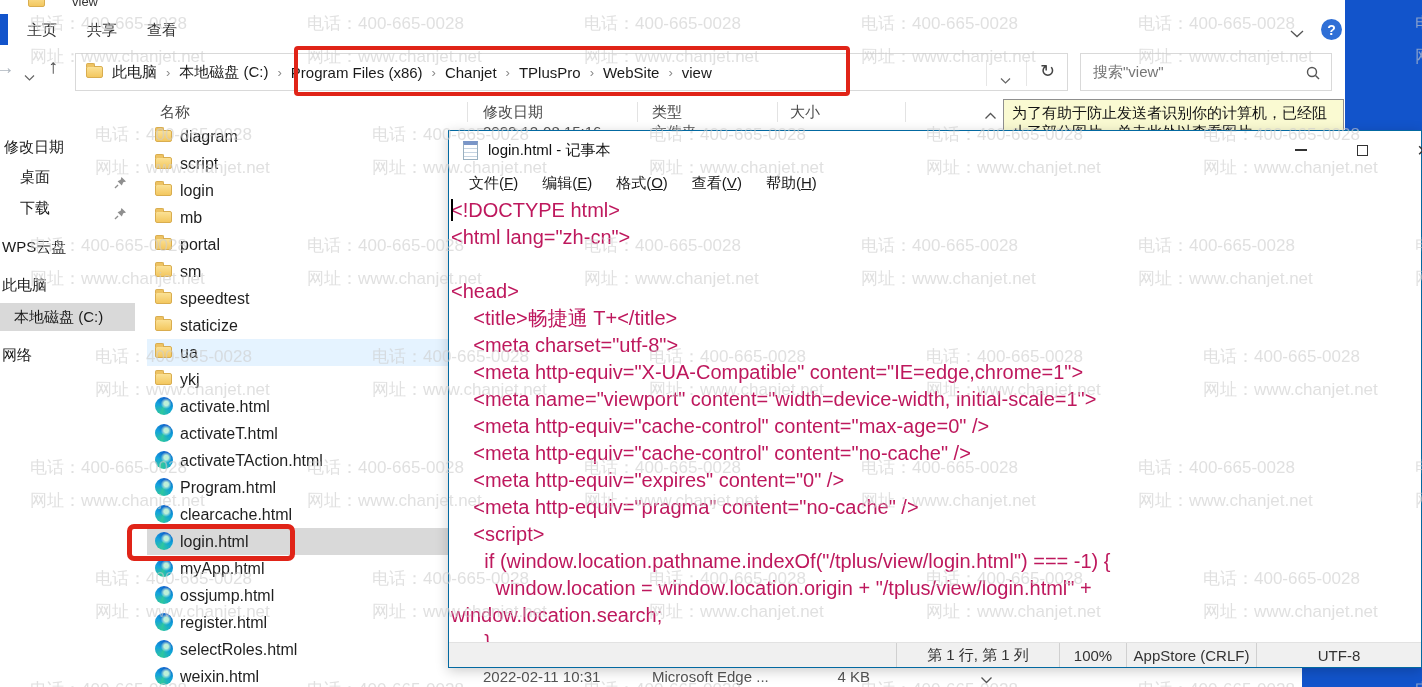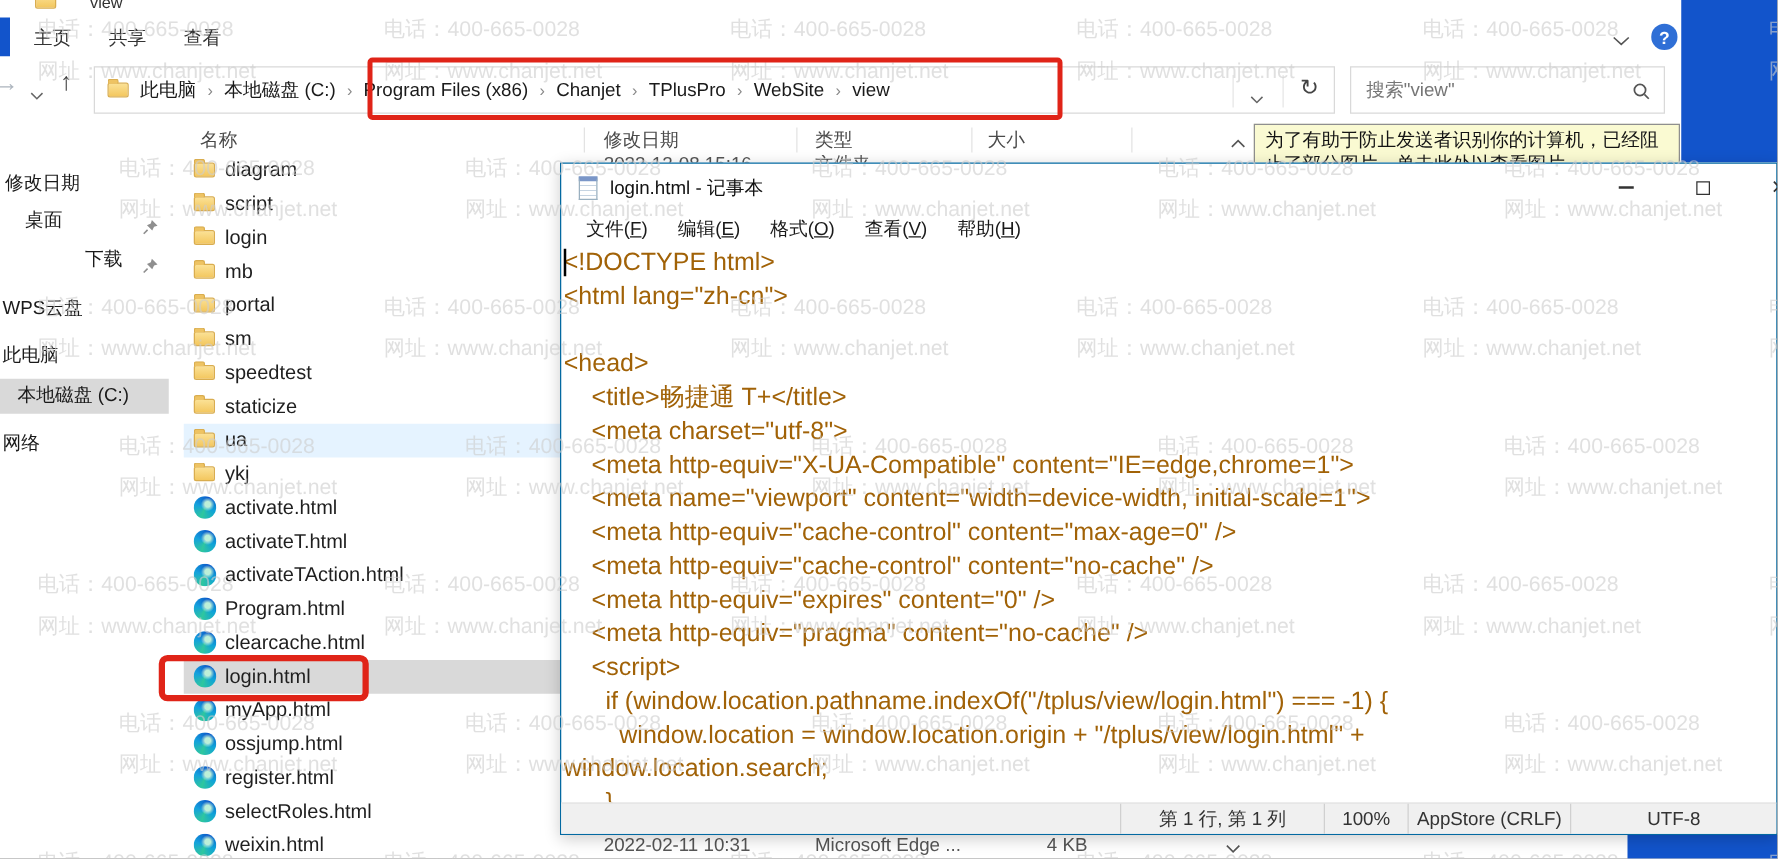--- a/index.html
+++ b/index.html
@@ -77,21 +77,21 @@
   .np-icon{width:15px;height:19px;margin-left:14px;background:#fff;border:1px solid #9ab0c0;border-top:4px solid #7a96c8;
            background-image:repeating-linear-gradient(180deg,transparent 0 3px,#c6d4e2 3px 4px)}
   .np-title-text{font-size:15px;color:#111;margin-left:10px;white-space:nowrap}
   .np-ctrl{position:absolute;top:0;width:46px;height:38px;display:flex;align-items:center;justify-content:center;cursor:pointer}
   .np-min{left:829px}.np-max{left:890px}.np-close{left:951px;font-size:20px;color:#333}
   .min-glyph{width:12px;height:2px;background:#333}
   .max-glyph{width:11px;height:11px;border:1.5px solid #333}
   #np-menus{position:absolute;left:8px;top:40px;display:flex;font-size:15px;color:#1a1a1a}
   .mitem{padding:3px 12px;cursor:pointer;white-space:nowrap}
   #np-code{position:absolute;left:2px;top:66px;width:970px;height:445px;overflow:hidden;font-size:20px;line-height:27px;
-           white-space:pre;color:#a16207}
+           white-space:pre;color:#be185d}
   .cline{height:27px}
   .np-caret{position:absolute;left:2px;top:68px;width:1.5px;height:22px;background:#000}
   .np-status{position:absolute;left:0;bottom:0;width:972px;height:25px;background:#f0f0f0;border-top:1px solid #e2e2e2;
              display:flex;font-size:15px;color:#333}
   .seg{border-left:1px solid #d0d0d0;display:flex;align-items:center;justify-content:center;white-space:nowrap}
   .seg.sp{flex:1;border-left:none}
 
   
   .redbox{position:absolute;border:4px solid #e02418;border-radius:4px;z-index:10;pointer-events:none}
   #rb1{left:294px;top:46px;width:556px;height:50px}
@@ -191,21 +191,21 @@
         <polyline points="1.5,1.5 6.5,6.5 11.5,1.5" fill="none" stroke="#555" stroke-width="1.3"></polyline>
       </svg>
   </span>
 
   <div id="sidebar">
       <div class="srow" style="top: 13px;"><span style="margin-left: 4px;">修改日期</span></div>
       <div class="srow" style="top: 43px;"><span style="margin-left: 20px;">桌面</span><div class="pin"><svg width="13" height="13" viewBox="0 0 16 16">
             <path d="M9.2 1.2 L14.8 6.8 L11.4 7.8 L9.6 11.6 L4.4 6.4 L8.2 4.6 Z" fill="#8f8f8f"></path>
             <path d="M5 11 L1.2 14.8" stroke="#8f8f8f" stroke-width="1.6"></path>
           </svg></div></div>
-      <div class="srow" style="top: 74px; padding-left: 48px;"><span style="margin-left: 20px;">下载</span><div class="pin"><svg width="13" height="13" viewBox="0 0 16 16">
+      <div class="srow" style="top: 74px;"><span style="margin-left: 20px;">下载</span><div class="pin"><svg width="13" height="13" viewBox="0 0 16 16">
             <path d="M9.2 1.2 L14.8 6.8 L11.4 7.8 L9.6 11.6 L4.4 6.4 L8.2 4.6 Z" fill="#8f8f8f"></path>
             <path d="M5 11 L1.2 14.8" stroke="#8f8f8f" stroke-width="1.6"></path>
           </svg></div></div>
       <div class="srow" style="top: 113px;"><span style="margin-left: 2px;">WPS云盘</span></div>
       <div class="srow" style="top: 151px;"><span style="margin-left: 2px;">此电脑</span></div>
       <div class="srow sel" style="top: 183px;"><span style="margin-left: 14px;">本地磁盘 (C:)</span></div>
       <div class="srow" style="top: 221px;"><span style="margin-left: 2px;">网络</span></div>
     </div>
   <div id="rows">
       <div class="frow" style="top: 0px;">

